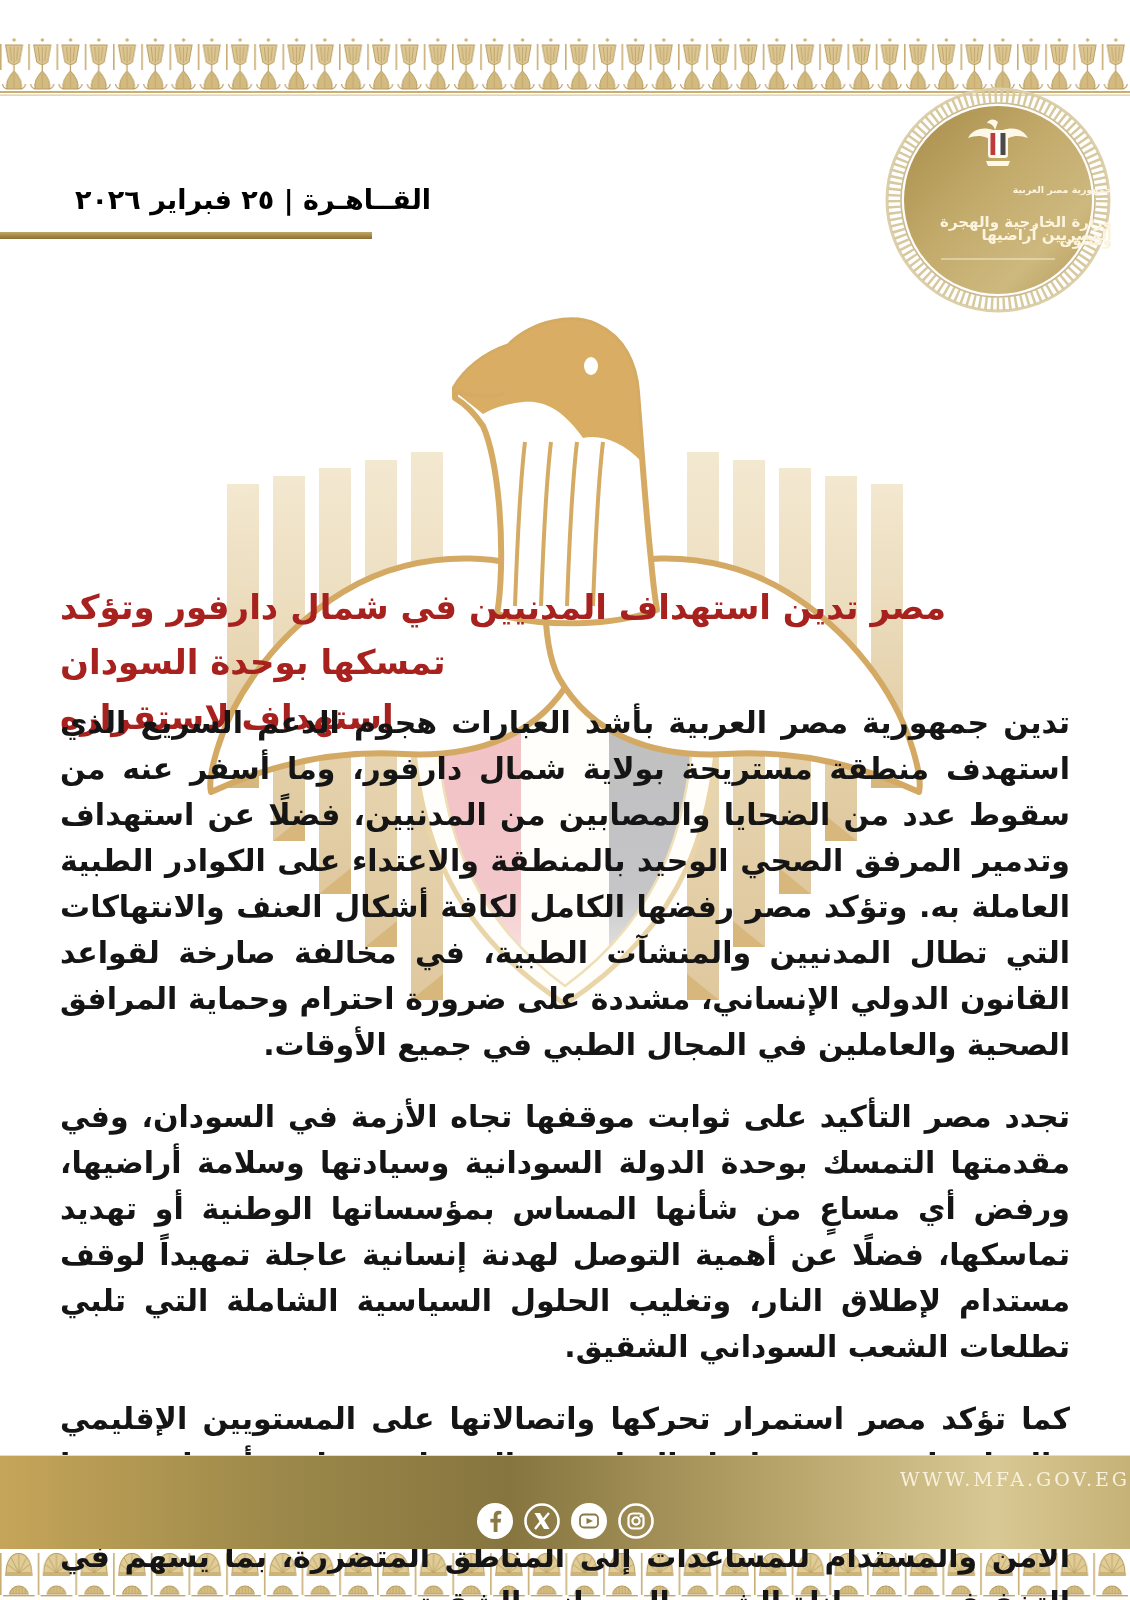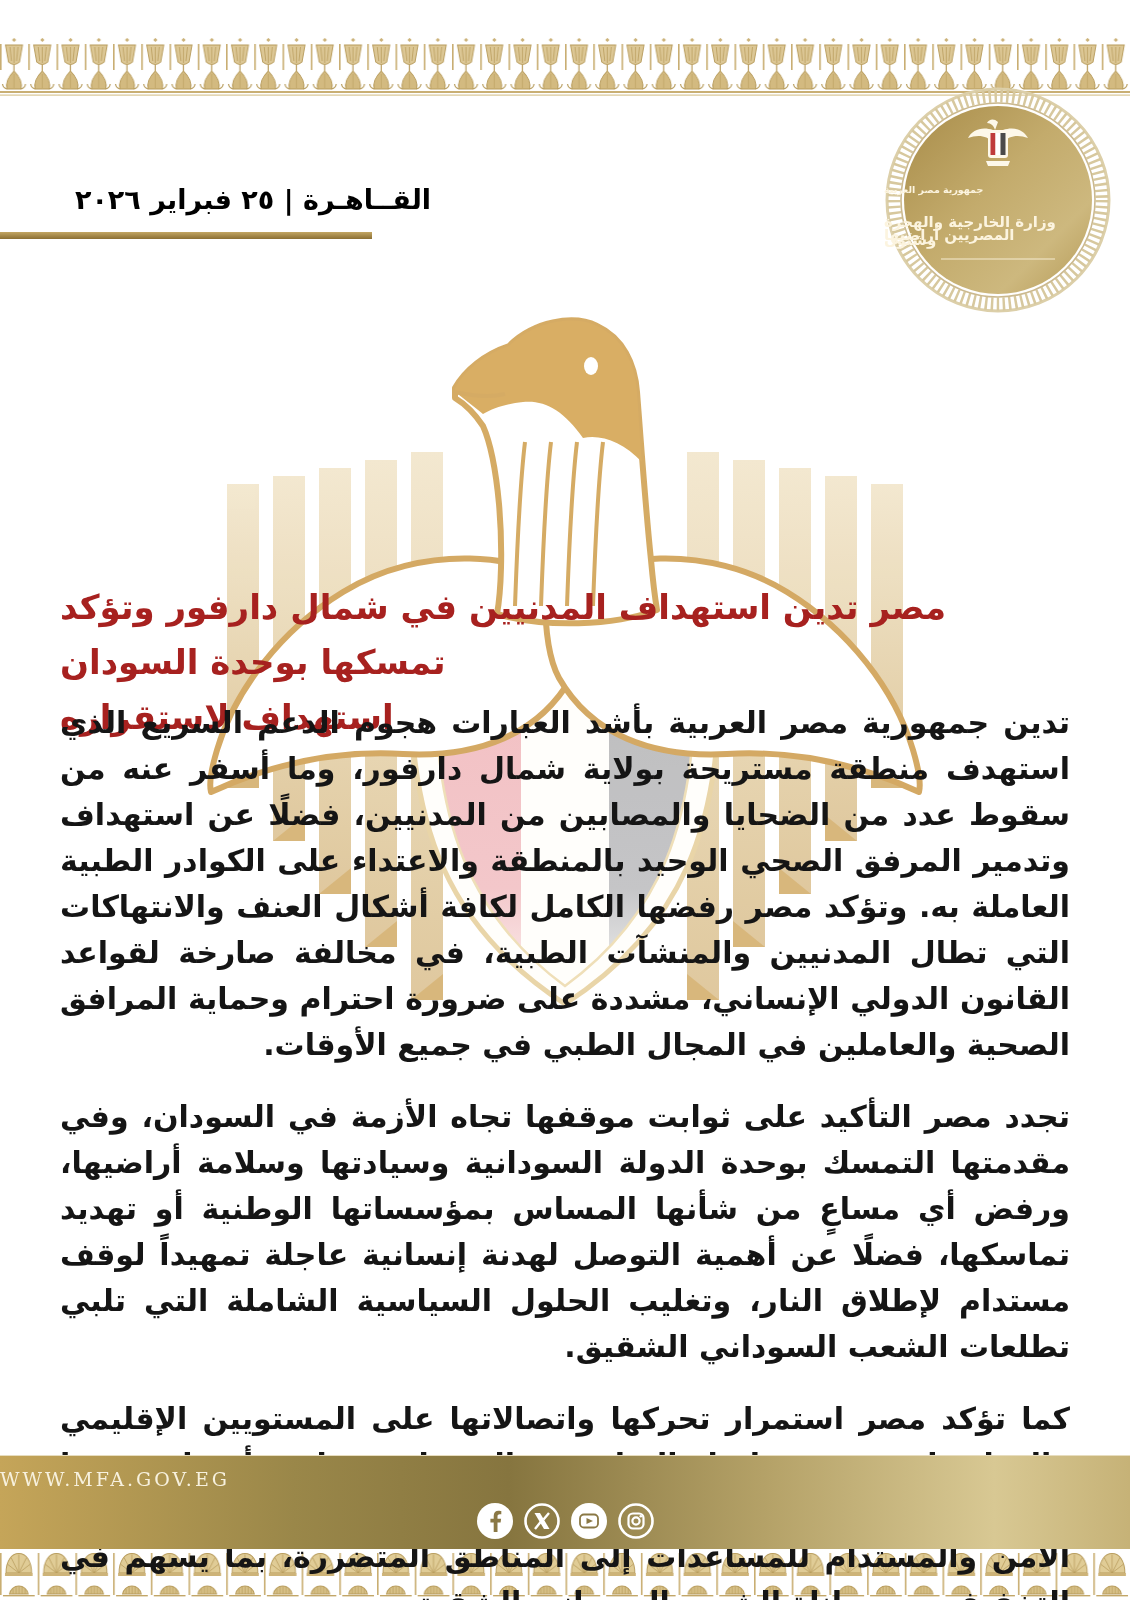--- a/index.html
+++ b/index.html
@@ -11,39 +11,39 @@
   
   .title{position:absolute;top:96px;left:38px;width:430px;text-align:center;direction:rtl;
          font-size:57px;font-weight:bold;color:#A5823A;letter-spacing:1px;z-index:3;}
   .dateline{position:absolute;top:184px;left:38px;width:430px;text-align:center;direction:rtl;
             font-size:27px;font-weight:bold;color:#000000;z-index:3;}
   .gold-rule{position:absolute;top:232px;left:0;width:372px;height:7px;
              background:linear-gradient(180deg,#C3A663 0%,#8B6F33 100%);z-index:3;}
   
   .seal{position:absolute;left:884px;top:86px;width:228px;height:228px;z-index:3;}
   .seal svg{position:absolute;left:0;top:0;}
-  .seal-text{position:absolute;width:100%;text-align:left;color:#FCF4DF;direction:rtl;}
+  .seal-text{position:absolute;width:100%;text-align:right;color:#FCF4DF;direction:rtl;}
   .seal-country{top:98px;font-size:9.5px;font-weight:bold;letter-spacing:1px;}
   .seal-min1{top:127px;font-size:15px;font-weight:bold;}
   .seal-min2{top:140px;font-size:15px;font-weight:bold;}
   .seal-line{position:absolute;top:172px;left:25%;width:50%;height:2px;background:#F6ECD2;opacity:.5;}
   
   .eagle{position:absolute;left:193px;top:292px;z-index:0;}
   
   .headline{position:absolute;top:580px;left:60px;width:1010px;z-index:2;text-align:left;
             direction:rtl;font-size:34px;font-weight:bold;color:#A7211F;line-height:1.62;}
   .bodytext{position:absolute;top:700px;left:60px;width:1010px;z-index:2;direction:rtl;
             font-size:30px;font-weight:bold;color:#151515;line-height:46px;
             text-align:justify;text-align-last:right;}
   .bodytext p{margin:0 0 26px 0;}
   
   .footer{position:absolute;left:0;top:1455px;width:1130px;height:93px;z-index:2;
           background:linear-gradient(90deg,#C5A559 0%,#9A8749 26%,#86753F 45%,#B5A268 68%,#D8C893 88%,#C6B277 100%);
           border-top:1px solid #E7DDBF;}
-  .site{position:absolute;top:12px;left:0;width:100%;text-align:left;color:#F7F1DE;
+  .site{position:absolute;top:12px;left:0;width:100%;text-align:right;color:#F7F1DE;
         font-family:"DejaVu Serif",serif;font-size:19px;letter-spacing:3px;}
   .icons{position:absolute;top:46px;left:0;width:100%;display:flex;justify-content:center;gap:9px;}
   .icons span{display:inline-block;width:38px;height:38px;}
 </style>
 </head>
 <body>
 
 <div class="page">
 
   <svg class="border-top" width="1130" height="58">

